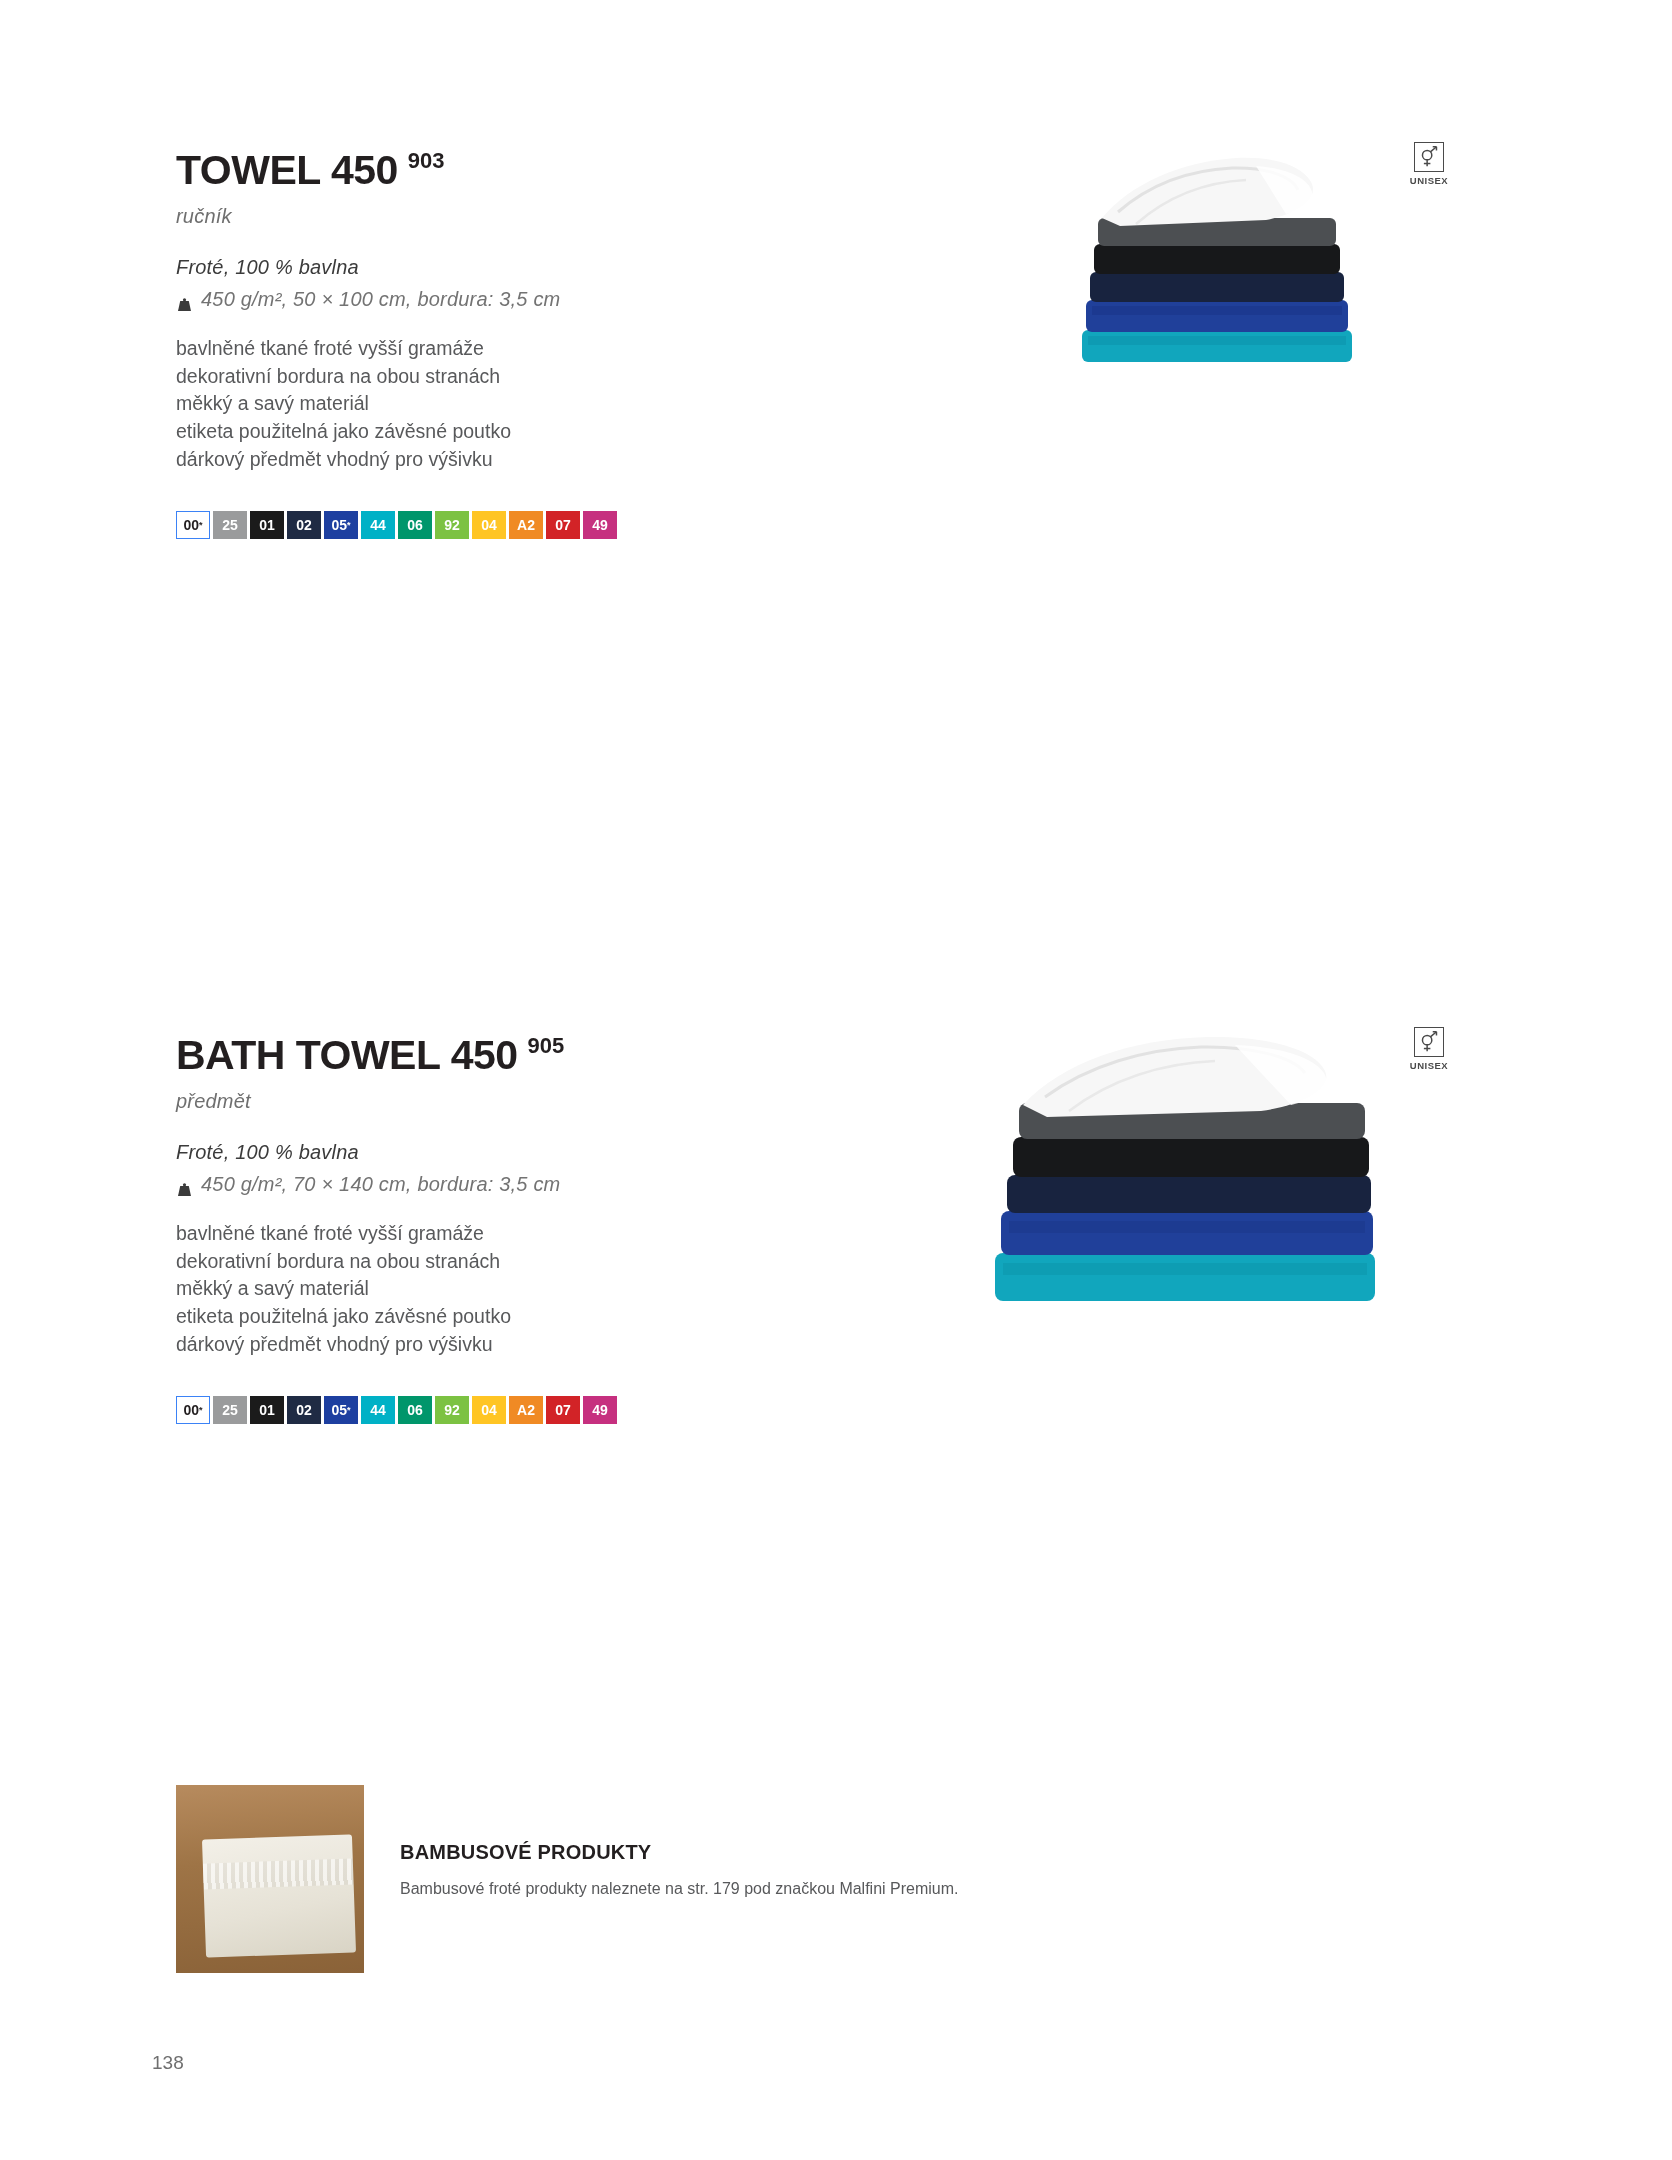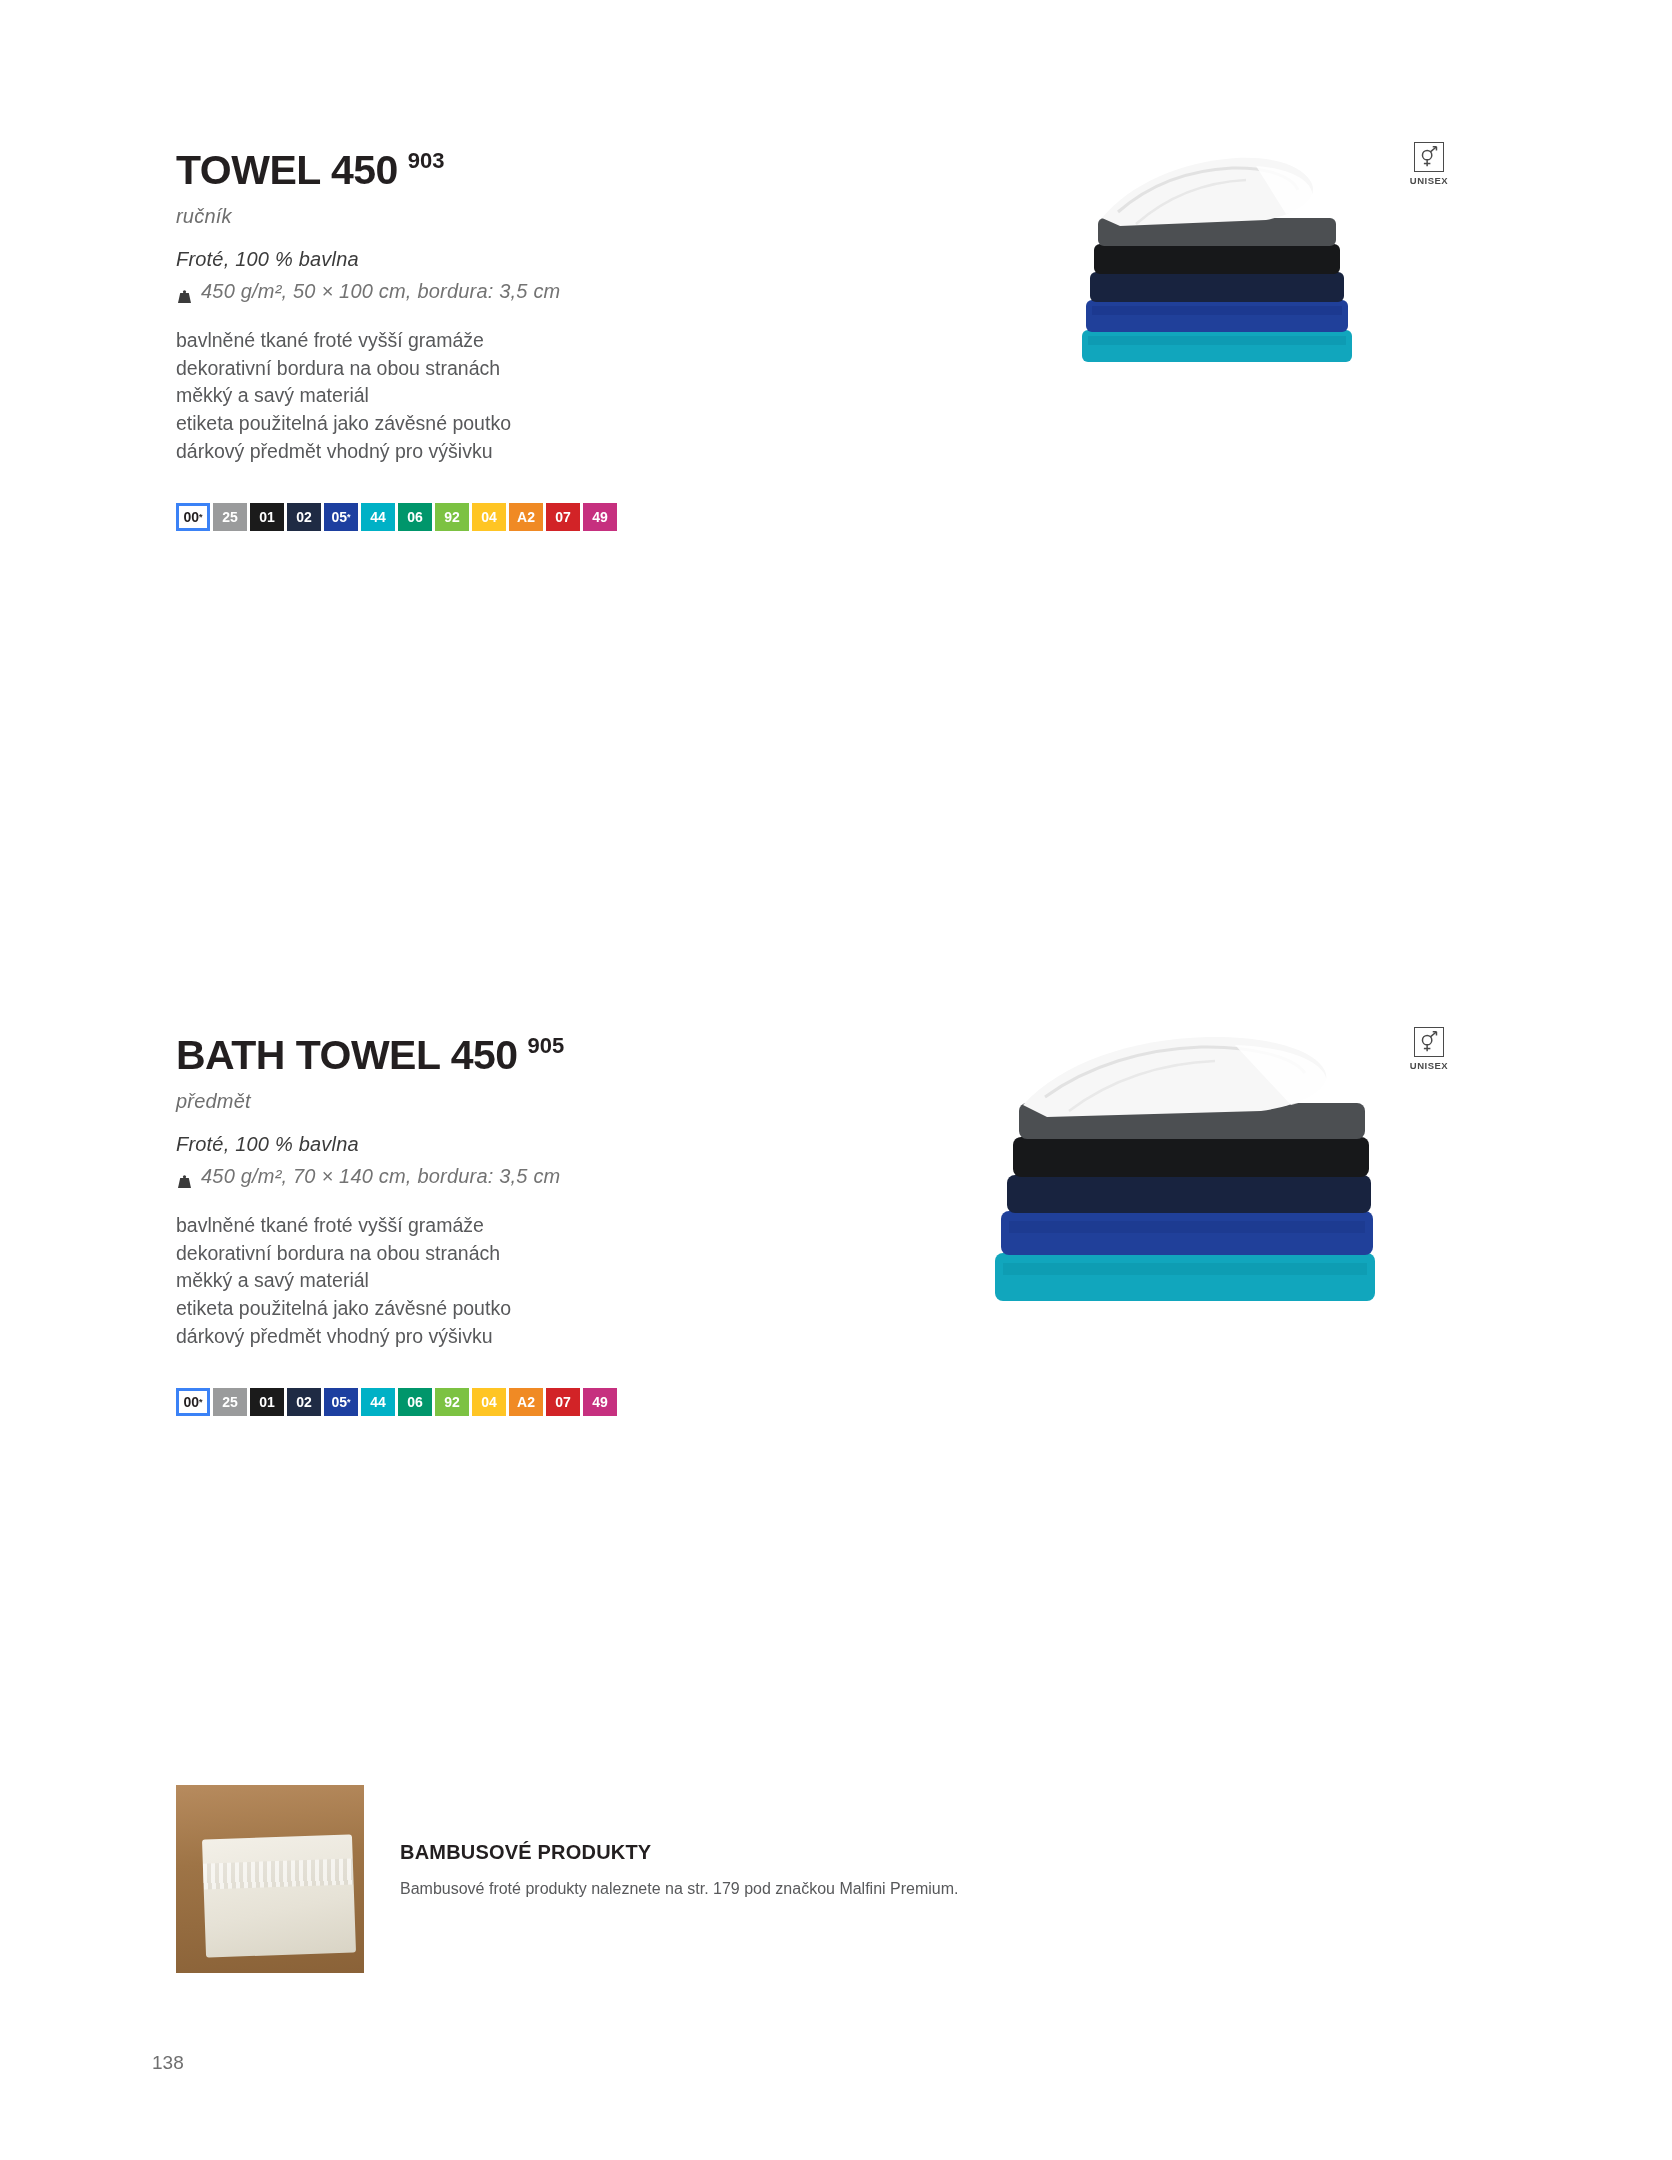--- a/index.html
+++ b/index.html
@@ -57,21 +57,21 @@
     font-size: 20px;
     font-style: italic;
     color: #6f6f6f;
     margin-top: 14px;
     letter-spacing: 0.2px;
   }
   .prod-material {
     font-size: 20px;
     font-style: italic;
     color: #3b3b3b;
-    margin-top: 20px;
+    margin-top: 28px;
     letter-spacing: 0.2px;
   }
   .prod-spec {
     font-size: 20px;
     font-style: italic;
     color: #737373;
     margin-top: 9px;
     letter-spacing: 0.2px;
     display: flex;
     align-items: center;
@@ -105,21 +105,21 @@
     height: 28px;
     display: flex;
     align-items: center;
     justify-content: center;
     font-size: 14px;
     font-weight: bold;
     letter-spacing: 0px;
     box-sizing: border-box;
   }
   .swatch.white {
-    border: 3px solid #3b82f6;
+    border: 1px solid #3b82f6;
     color: #231f20;
     background: #ffffff;
   }
   .swatch sup {
     font-size: 9px;
     vertical-align: super;
     line-height: 0;
   }
 
   

